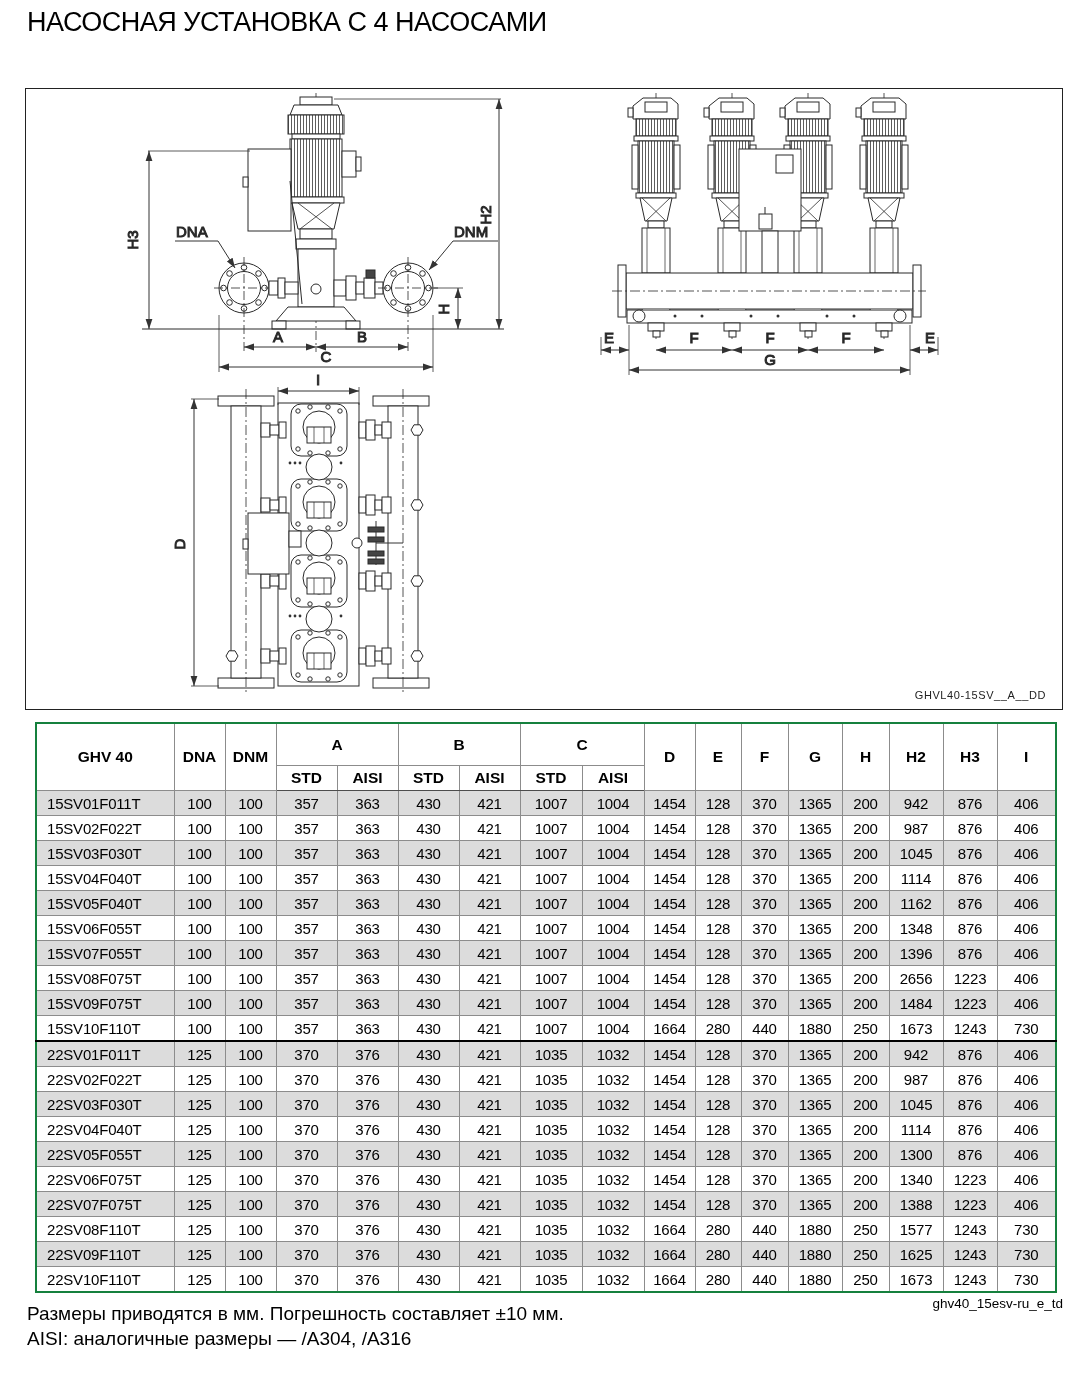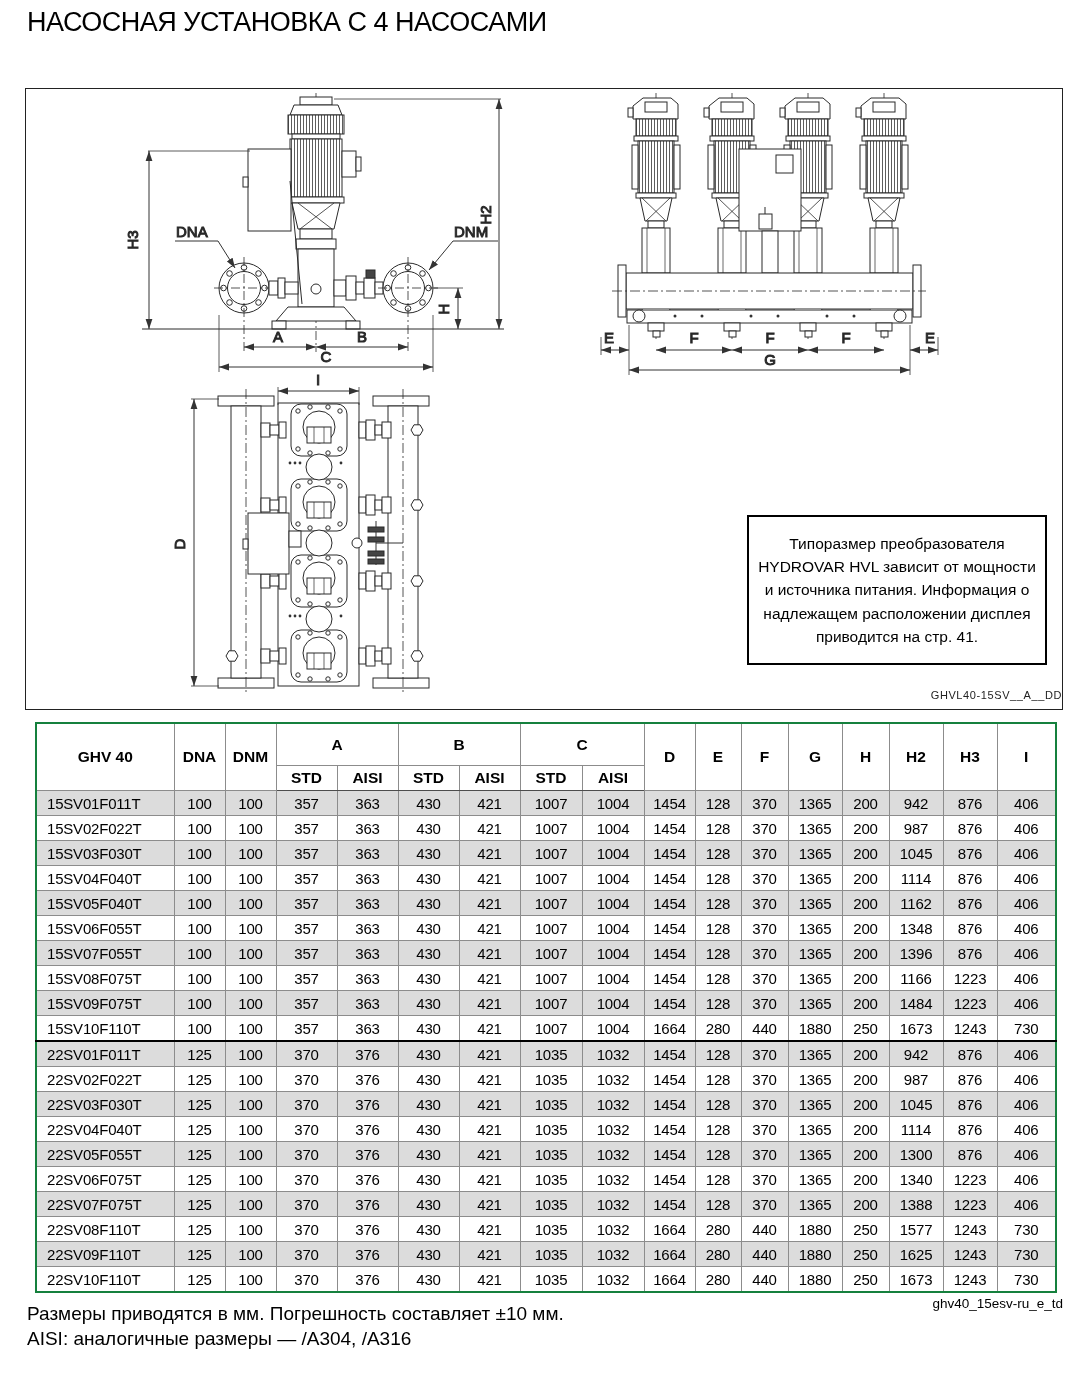--- a/index.html
+++ b/index.html
@@ -1,21 +1,21 @@
 <!DOCTYPE html>
 <html><head>
 <meta charset="utf-8">
 <style>
   html,body{margin:0;padding:0;background:#fff}
   body{width:1089px;height:1379px;position:relative;font-family:"Liberation Sans",sans-serif;color:#000;overflow:hidden}
   .title{position:absolute;left:27px;top:6px;font-size:27px;font-weight:normal;line-height:1.2;letter-spacing:-0.5px;white-space:nowrap}
   .drawing-box{position:absolute;left:25px;top:88px;width:1038px;height:622px;border:1.5px solid #222;box-sizing:border-box}
   .drawing-box svg{position:absolute;left:0;top:0}
   .note-box{position:absolute;left:721px;top:426px;width:300px;height:150px;border:2px solid #000;box-sizing:border-box;display:flex;align-items:center;justify-content:center;text-align:center;font-size:15.5px;line-height:1.5;padding:4px 8px}
-  .drawing-ref{position:absolute;right:0;bottom:8px;font-size:11px;letter-spacing:0.6px;color:#222}
+  .drawing-ref{position:absolute;right:16px;bottom:8px;font-size:11px;letter-spacing:0.6px;color:#222}
   .dim-table{position:absolute;left:35px;top:722px;border-collapse:collapse;border:2px solid #15803d;table-layout:fixed}
   .dim-table th,.dim-table td{border:1px solid #8c8c8c;font-size:15px;text-align:center;padding:0 2px;overflow:hidden;white-space:nowrap}
   .dim-table thead th{font-weight:bold;background:#fff;font-size:15.5px}
   .dim-table thead tr.h1 th{height:41px}
   .dim-table thead tr.h2 th{height:24px}
   .dim-table tbody td{height:24px;letter-spacing:-0.2px}
   .dim-table tbody td.model{text-align:left;padding-left:10px}
   .dim-table tbody tr.gray td{background:#dcdcdc}
   .dim-table tbody tr.sep-top td{border-top:2px solid #000}
   .dim-table thead tr.h2 th{border-bottom:1px solid #4d4d4d}
@@ -335,23 +335,20 @@
 
       <g stroke="#333">
         <line x1="252" y1="298" x2="252" y2="316" stroke-width="0.8"></line>
         <line x1="333" y1="298" x2="333" y2="316" stroke-width="0.8"></line>
         <line x1="252" y1="302" x2="333" y2="302" marker-start="url(#ma)" marker-end="url(#ma)"></line>
       </g>
       <text x="292" y="296" text-anchor="middle">I</text>
     </g>
   </svg>
 
-  <div class="note-box">
-    <span>Типоразмер преобразователя HYDROVAR HVL зависит от мощности и источника питания. Информация о надлежащем расположении дисплея приводится на стр. 41.</span>
-  </div>
   <div class="drawing-ref">GHVL40-15SV__A__DD</div>
 </div>
 
 <table class="dim-table">
   <colgroup>
     <col style="width:138px">
       <col style="width:51px">
       <col style="width:51px">
     <col style="width:61px">
       <col style="width:61px">
@@ -536,21 +533,21 @@
         <td>363</td>
         <td>430</td>
         <td>421</td>
         <td>1007</td>
         <td>1004</td>
         <td>1454</td>
         <td>128</td>
         <td>370</td>
         <td>1365</td>
         <td>200</td>
-        <td>1166</td>
+        <td>2656</td>
         <td>1223</td>
         <td>406</td>
       </tr>
       <tr class="gray">
         <td class="model">15SV09F075T</td>
         <td>100</td>
         <td>100</td>
         <td>357</td>
         <td>363</td>
         <td>430</td>

